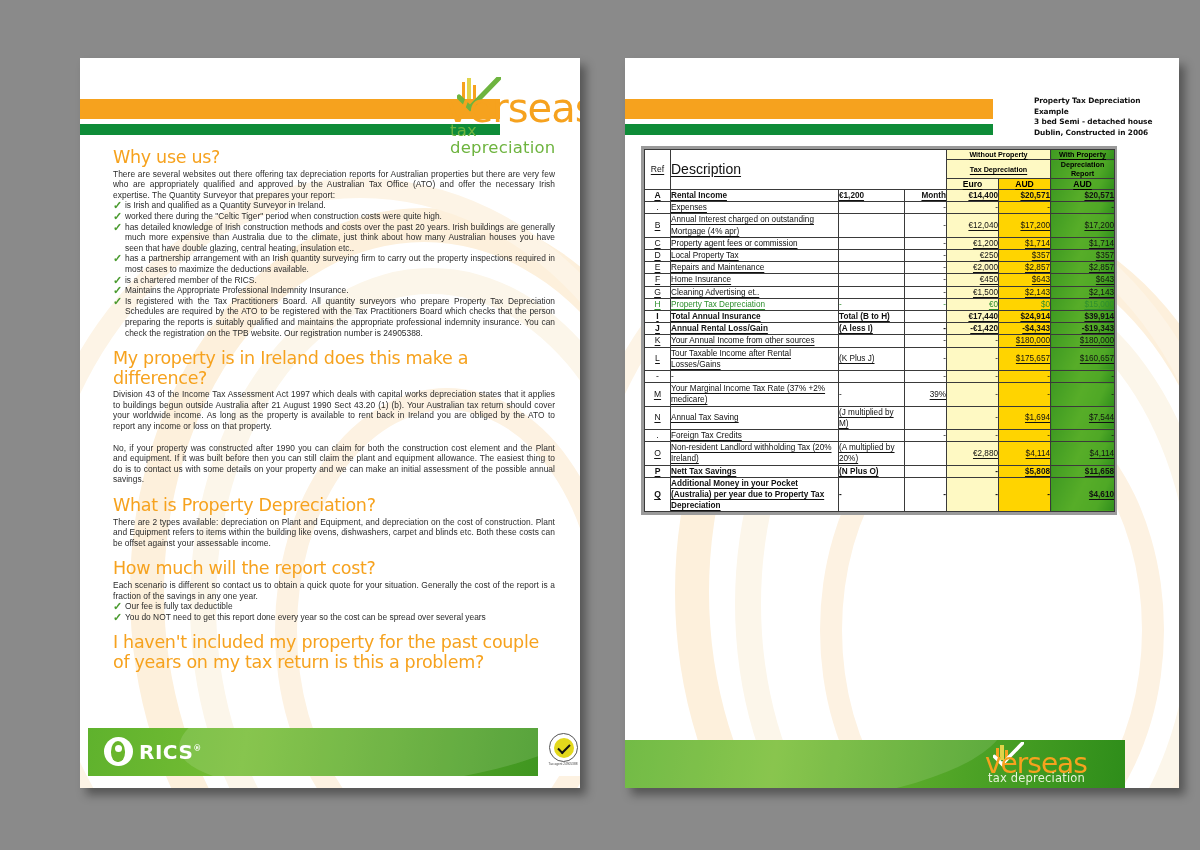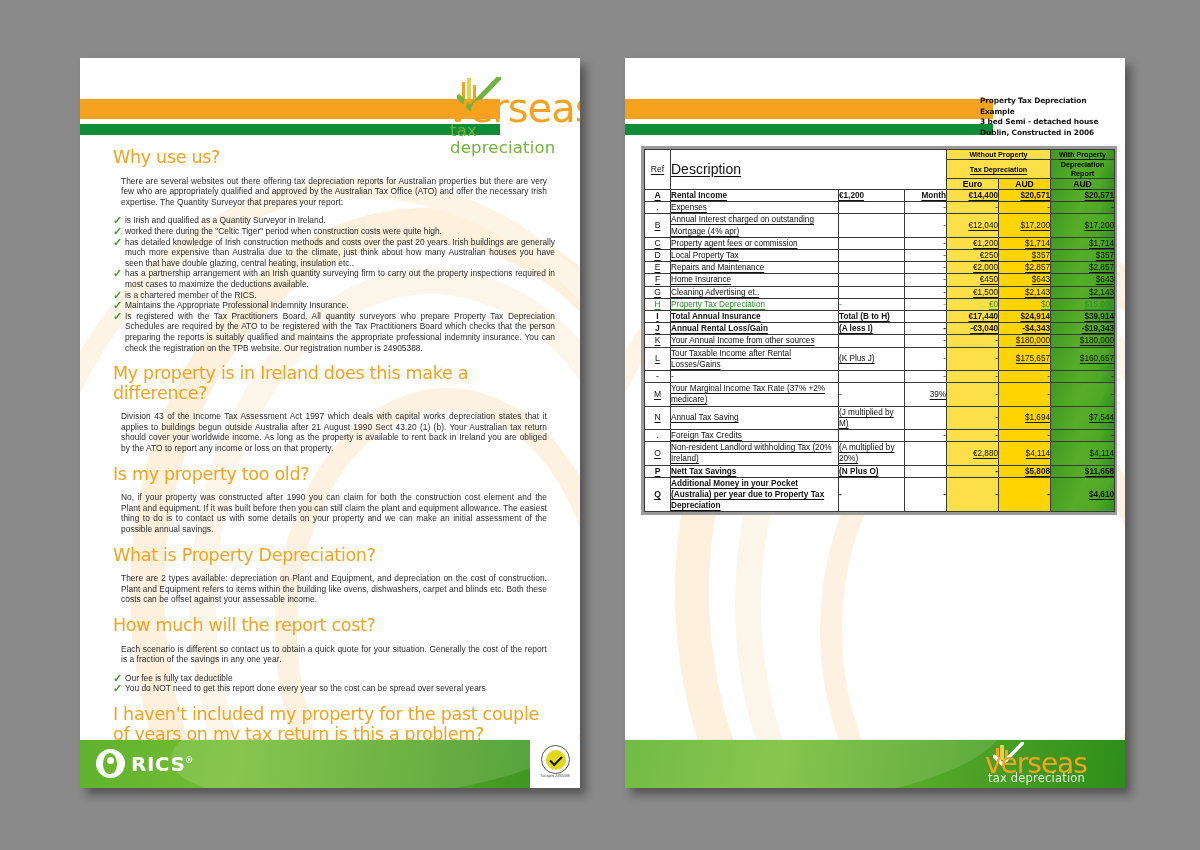--- a/index.html
+++ b/index.html
@@ -11,21 +11,21 @@
   }
   .stage{position:relative;width:1200px;height:850px;}
 
   
   .page{
     position:absolute;background:#ffffff;
     box-shadow:6px 7px 9px rgba(0,0,0,.38);
     overflow:hidden;
   }
   #page-left{left:80px;top:58px;width:500px;height:730px;}
-  #page-right{left:625px;top:58px;width:500px;height:730px;}
+  #page-right{left:625px;top:58px;width:554px;height:730px;}
 
   
   .swirl{position:absolute;inset:0;overflow:hidden;pointer-events:none;}
   .swirl i{position:absolute;display:block;border-radius:50%;}
   .sw1{width:520px;height:700px;left:50px;top:150px;border:34px solid #fdf0dc;}
   .sw2{width:430px;height:620px;left:110px;top:210px;border:26px solid #fcf6ea;}
   .sw3{width:640px;height:760px;left:-60px;top:120px;border:20px solid #fdf4e6;}
   .sw4{width:300px;height:440px;left:195px;top:330px;border:22px solid #fdf2e2;}
 
   
@@ -51,36 +51,36 @@
   .logo-cityC{position:absolute;left:47px;top:7px;width:3px;height:14px;background:#F6A21E;}
 
   
   .content{position:absolute;left:33px;top:82px;width:442px;}
   h2.q{
     color:#F6A21E;font-weight:400;font-size:17.5px;line-height:1.12;
     margin:8px 0 1px 0;font-family:"DejaVu Sans", sans-serif;letter-spacing:-.3px;
   }
   .sec{margin-bottom:11px;}
   p.body{
-    margin:8px;color:#2b2b2b;font-size:8.4px;line-height:10.6px;
+    margin:0;color:#2b2b2b;font-size:8.4px;line-height:10.6px;
     text-align:justify;letter-spacing:.05px;
   }
   ul.ticks{margin:0;padding:0;list-style:none;}
   ul.ticks li{
     position:relative;padding-left:12px;color:#2b2b2b;
     font-size:8.4px;line-height:10.6px;
   }
   ul.ticks li .tk{
     position:absolute;left:0;top:1px;width:9px;height:9px;color:#4a9b2f;
     font-size:11px;line-height:9px;font-weight:700;
   }
   ul.ticks li.jst{text-align:justify;}
 
   
-  .footer-left{position:absolute;left:0;bottom:0;width:500px;height:48px;text-decoration:underline;}
+  .footer-left{position:absolute;left:8px;bottom:0;width:500px;height:60px;text-decoration:underline;}
   .footer-green{
     position:absolute;left:0;top:0;width:450px;height:48px;
     background:linear-gradient(100deg,#5fb22d 0%,#76bd34 35%,#59a82a 70%,#3f9620 100%);
     overflow:hidden;
   }
   .footer-green:after{
     content:"";position:absolute;left:90px;top:-62px;width:430px;height:120px;
     border-radius:50%;background:rgba(255,255,255,.13);transform:rotate(-6deg);
   }
   .rics{position:absolute;left:16px;top:9px;display:flex;align-items:center;gap:6px;}
@@ -129,21 +129,21 @@
     border:3px solid #9a9a9a;background:#fff;
   }
   table.tax{border-collapse:collapse;width:100%;table-layout:fixed;background:#fff;}
   table.tax td, table.tax th{
     border:1px solid #3a3a3a;padding:0;vertical-align:middle;
   }
   .c-ref{width:26px;}
   .c-desc{width:168px;}
   .c-note{width:66px;}
   .c-dash{width:42px;}
-  .c-eur{width:52px;background:#fde047;}
+  .c-eur{width:52px;background:#fef9c3;}
   .c-aud{width:52px;background:#FFD400;}
   .c-with{width:64px;background:linear-gradient(115deg,#3f9a22 0%,#57ad28 45%,#4fa826 75%,#2f8e1b 100%);}
 
   .cell{
     font-size:8.2px;line-height:11.2px;color:#111;padding:2px 4px;
     font-family:"Liberation Sans", sans-serif;
   }
   .u{text-decoration:underline;text-underline-offset:1.5px;}
   .rgt{text-align:right;}
   .bold{font-weight:700;}
@@ -216,21 +216,20 @@
             <li><span class="tk">✓</span><span>is a chartered member of the RICS.</span></li>
             <li><span class="tk">✓</span><span>Maintains the Appropriate Professional Indemnity Insurance.</span></li>
             <li class="jst"><span class="tk">✓</span><span>Is registered with the Tax Practitioners Board. All quantity surveyors who prepare Property Tax Depreciation Schedules are required by the ATO to be registered with the Tax Practitioners Board which checks that the person preparing the reports is suitably qualified and maintains the appropriate professional indemnity insurance. You can check the registration on the TPB website. Our registration number is 24905388.</span></li>
           </ul>
         </div>
         <div class="sec">
           <h2 class="q">My property is in Ireland does this make a difference?</h2>
           <p class="body">Division 43 of the Income Tax Assessment Act 1997 which deals with capital works depreciation states that it applies to buildings begun outside Australia after 21 August 1990 Sect 43.20 (1) (b). Your Australian tax return should cover your worldwide income. As long as the property is available to rent back in Ireland you are obliged by the ATO to report any income or loss on that property.</p>
         </div>
         <div class="sec">
-          <h2 class="q">Is my property too old?</h2>
           <p class="body">No, if your property was constructed after 1990 you can claim for both the construction cost element and the Plant and equipment. If it was built before then you can still claim the plant and equipment allowance. The easiest thing to do is to contact us with some details on your property and we can make an initial assessment of the possible annual savings.</p>
         </div>
         <div class="sec">
           <h2 class="q">What is Property Depreciation?</h2>
           <p class="body">There are 2 types available: depreciation on Plant and Equipment, and depreciation on the cost of construction. Plant and Equipment refers to items within the building like ovens, dishwashers, carpet and blinds etc. Both these costs can be offset against your assessable income.</p>
         </div>
         <div class="sec">
           <h2 class="q">How much will the report cost?</h2>
           <p class="body">Each scenario is different so contact us to obtain a quick quote for your situation. Generally the cost of the report is a fraction of the savings in any one year.</p>
           <ul class="ticks">
@@ -393,21 +392,21 @@
               <td class="cell rgt"><span class="bold"></span></td>
               <td class="cell c-eur rgt"><span class="u bold">€17,440</span></td>
               <td class="cell c-aud rgt"><span class="u bold">$24,914</span></td>
               <td class="cell c-with rgt"><span class="u bold">$39,914</span></td>
             </tr>
             <tr>
               <td class="cell ref thick-b"><span class="u bold">J</span></td>
               <td class="cell thick-b"><span class="u bold">Annual Rental Loss/Gain</span></td>
               <td class="cell thick-b"><span class="u bold">(A less I)</span></td>
               <td class="cell rgt thick-b"><span class="bold">-</span></td>
-              <td class="cell c-eur rgt thick-b"><span class="u bold">-€3,040</span></td>
+              <td class="cell c-eur rgt thick-b"><span class="u bold">-€1,420</span></td>
               <td class="cell c-aud rgt thick-b"><span class="u bold">-$4,343</span></td>
               <td class="cell c-with rgt thick-b"><span class="u bold">-$19,343</span></td>
             </tr>
             <tr>
               <td class="cell ref thick-t"><span class="u">K</span></td>
               <td class="cell thick-t"><span class="u">Your Annual Income from other sources</span></td>
               <td class="cell thick-t"><span></span></td>
               <td class="cell rgt thick-t"><span>-</span></td>
               <td class="cell c-eur rgt thick-t"><span>-</span></td>
               <td class="cell c-aud rgt thick-t"><span class="u">$180,000</span></td>

